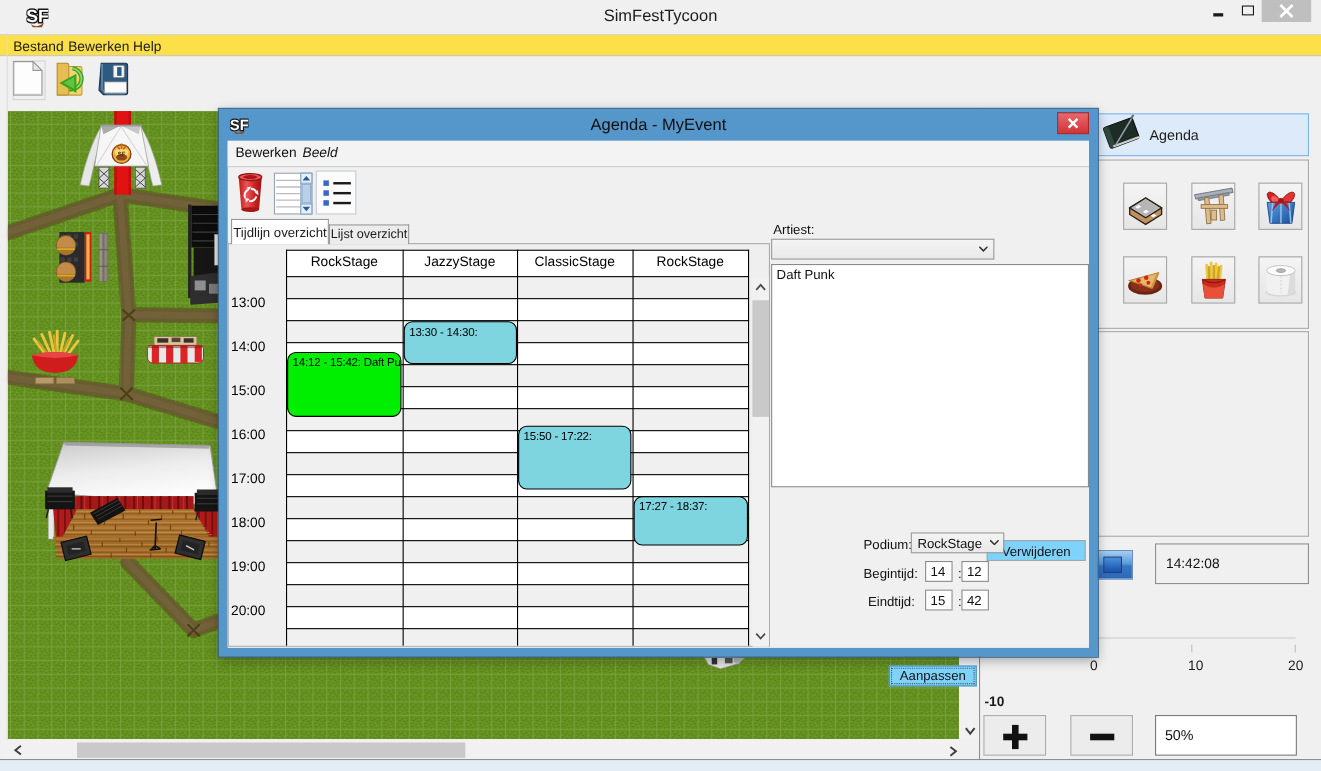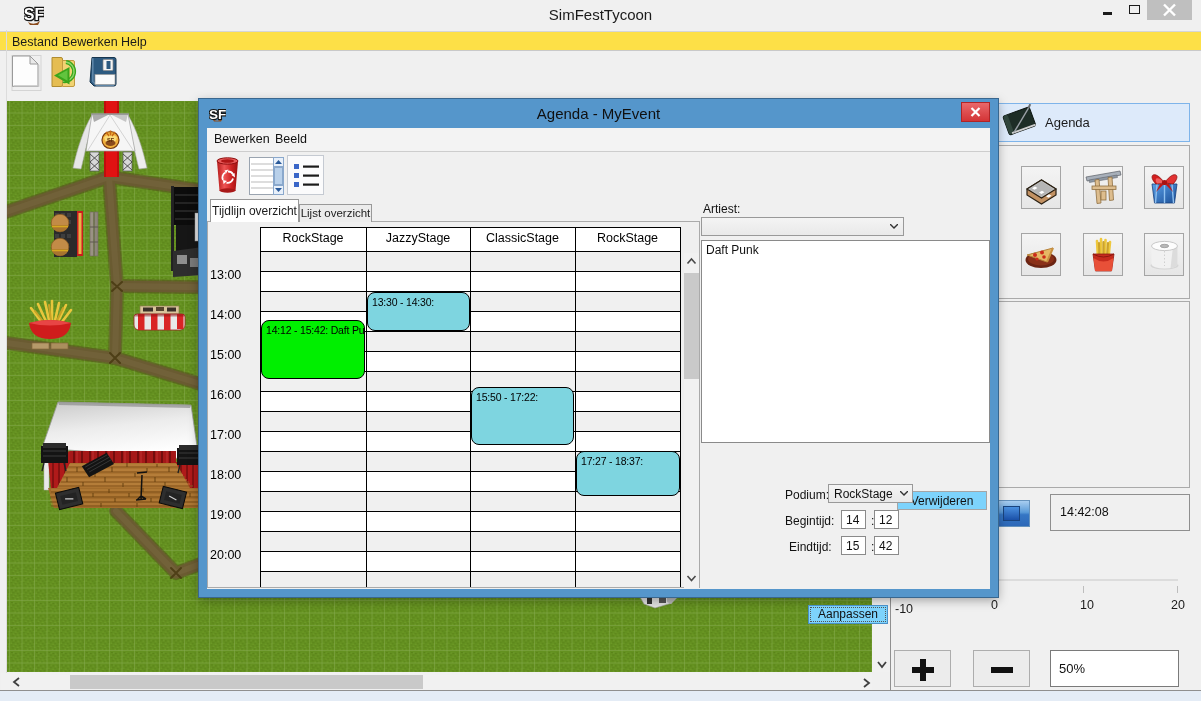--- a/index.html
+++ b/index.html
@@ -498,21 +498,21 @@
 </svg>
 </div>
 <div class="abs" id="bluebtn">
     <div></div>
   </div>
 <div class="abs" id="timebox">14:42:08</div>
 
 <div class="abs" style="left:905px;top:579px;width:273px;height:2px;background:#dcdcdc;"></div>
 <div class="abs" style="left:1083px;top:586px;width:1px;height:7px;background:#bdbdbd;"></div>
 <div class="abs" style="left:1177px;top:586px;width:1px;height:7px;background:#bdbdbd;"></div>
-<div class="abs slbl" style="left:895px;top:602px;">-10</div>
+<div class="abs slbl" style="left:895px;top:631px;font-weight:bold;">-10</div>
 <div class="abs slbl" style="left:991px;top:598px;">0</div>
 <div class="abs slbl" style="left:1080px;top:598px;">10</div>
 <div class="abs slbl" style="left:1171px;top:598px;">20</div>
 <div class="abs" id="plusbtn" style="left:894px;top:650px;">
   <div style="position:absolute;left:17px;top:15.5px;width:22px;height:6px;background:#111;"></div>
   <div style="position:absolute;left:25px;top:7.5px;width:6px;height:22px;background:#111;"></div>
 </div>
 <div class="abs" id="minusbtn" style="left:973px;top:650px;">
   <div style="position:absolute;left:17px;top:15.5px;width:22px;height:6px;background:#111;"></div>
 </div>
@@ -526,21 +526,21 @@
   <path d="M3.5 14 q5 3.5 10 -0.5 l-1.5 3 h-7 z" fill="#8a4a1c"></path>
   <text x="8.5" y="13.5" font-size="13.5" font-weight="bold" fill="#ffffff" stroke="#141414" stroke-width="2.2" text-anchor="middle" font-family="Liberation Sans" style="paint-order:stroke">SF</text>
 </svg>
 </div>
   <div class="abs" id="dlg-close"><svg width="27" height="18">
         <path d="M9.5 5 L17.5 13 M17.5 5 L9.5 13" stroke="#ffffff" stroke-width="2.2"></path>
       </svg></div>
   <div class="abs" id="dlg-content">
     <div class="abs" id="dlg-menubar">
       <span class="menuitem" style="left:7px;top:4px;">Bewerken</span>
-      <span class="menuitem" style="left:68px;top:4px;">Beeld</span>
+      <span class="menuitem" style="left:68px;top:4px;font-style:italic;">Beeld</span>
     </div>
     <div class="abs" id="dlg-toolicons" style="left:0;top:24px;width:200px;height:46px;">
 <svg width="130" height="46" viewBox="0 0 130 46">
   <defs>
     <linearGradient id="trashg" x1="0" y1="0" x2="1" y2="0">
       <stop offset="0" stop-color="#b51a1a"></stop>
               <stop offset="0.35" stop-color="#ee5555"></stop>
               <stop offset="0.7" stop-color="#cc2222"></stop>
               <stop offset="1" stop-color="#9c1212"></stop>
     </linearGradient>

